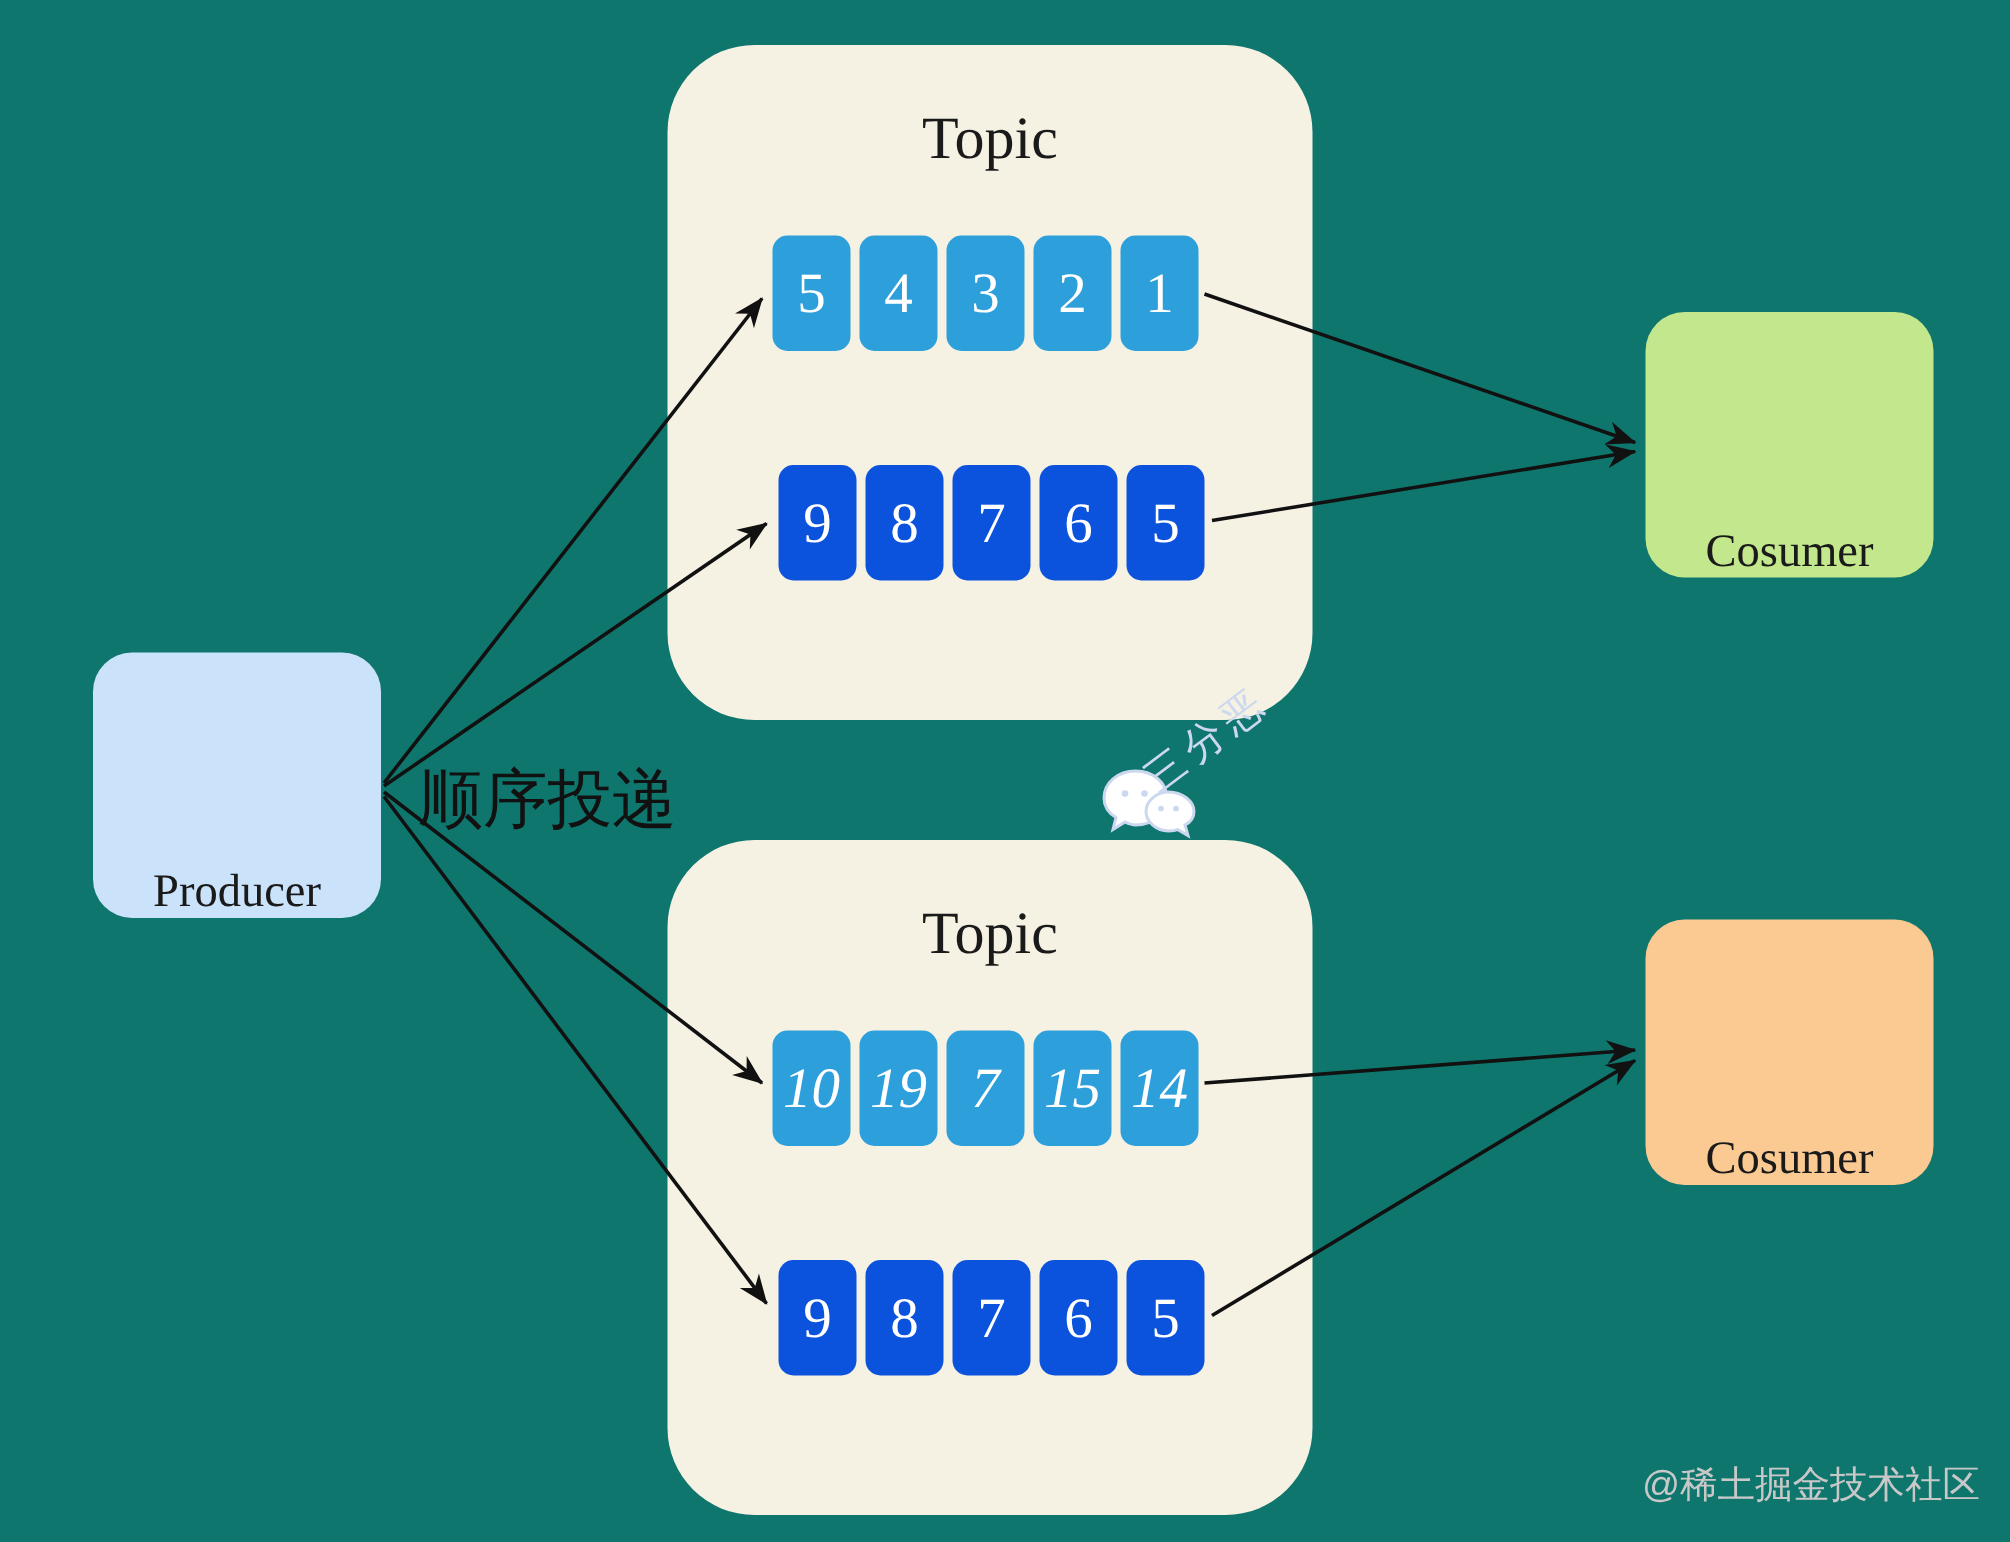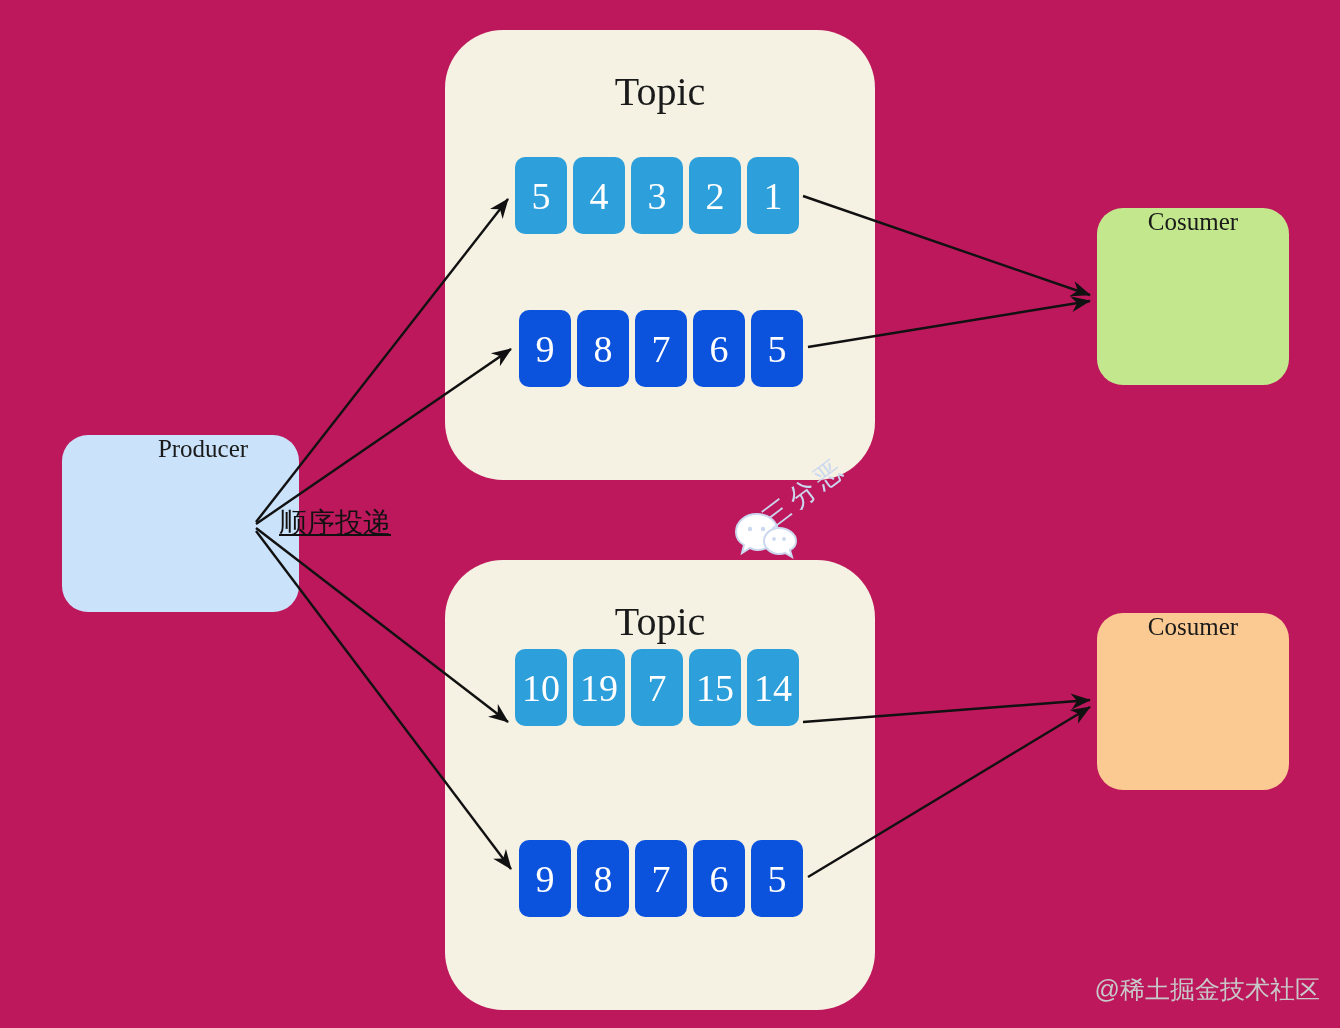--- a/index.html
+++ b/index.html
@@ -1,19 +1,19 @@
 <!DOCTYPE html>
 <html><head>
 <meta charset="utf-8">
 <style>
   html, body { margin: 0; padding: 0; background: #ffffff; }
   #canvas {
     position: relative;
     width: 1340px; height: 1028px;
-    background: #be185d;
+    background: #0f766e;
     font-family: "Liberation Serif", serif;
     overflow: hidden;
   }
   .topic-box {
     position: absolute;
     width: 430px; height: 450px;
     background: #F5F1E3;
     border-radius: 58px;
   }
   .topic-title {
@@ -34,33 +34,32 @@
     display: flex; align-items: center; justify-content: center;
     color: #ffffff;
     font-size: 38px;
   }
   .cell.light { background: #2D9FDB; }
   .cell.dark  { background: #0B52DD; }
   .node-box {
     position: absolute;
     width: 192px; height: 177px;
     border-radius: 26px;
-    display: flex; align-items: flex-start; justify-content: center;
-    font-size: 25px;
+    display: flex; align-items: flex-end; justify-content: center;
+    font-size: 31px;
     color: #1a1a1a;
   }
-  #producer-box { left: 62px;  top: 435px; background: #CAE2FA; padding-left: 45px; }
+  #producer-box { left: 62px;  top: 435px; background: #CAE2FA; }
   #consumer-box-top    { left: 1097px; top: 208px; background: #C3E78C; }
   #consumer-box-bottom { left: 1097px; top: 613px; background: #FBCA92; }
   .cn-label {
     position: absolute;
-    font-size: 28px;
+    font-size: 43px;
     color: #111111;
     white-space: nowrap;
-    text-decoration: underline;
   }
   #label-delivery    { left: 279px; top: 504px; }
   #label-consumption { left: 926px; top: 504px; }
   #arrow-layer {
     position: absolute; left: 0; top: 0;
     width: 1340px; height: 1028px;
     pointer-events: none;
   }
   #watermark {
     position: absolute; left: 725px; top: 462px;
@@ -108,21 +107,21 @@
   </div>
 
   <div class="partition-row" style="left:519px; top:310px;">
     <div class="cell dark">9</div>
     <div class="cell dark">8</div>
     <div class="cell dark">7</div>
     <div class="cell dark">6</div>
     <div class="cell dark">5</div>
   </div>
 
-  <div class="partition-row" style="left:515px; top:649px;">
+  <div class="partition-row" style="left:515px; top:687px;font-style:italic;">
     <div class="cell light">10</div>
     <div class="cell light">19</div>
     <div class="cell light">7</div>
     <div class="cell light">15</div>
     <div class="cell light">14</div>
   </div>
 
   <div class="partition-row" style="left:519px; top:840px;">
     <div class="cell dark">9</div>
     <div class="cell dark">8</div>

